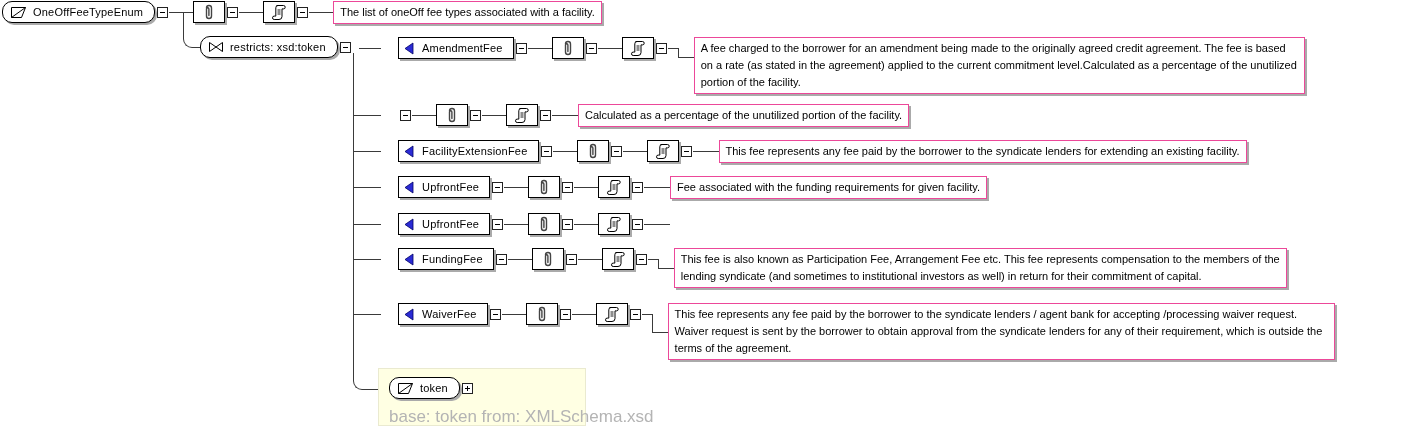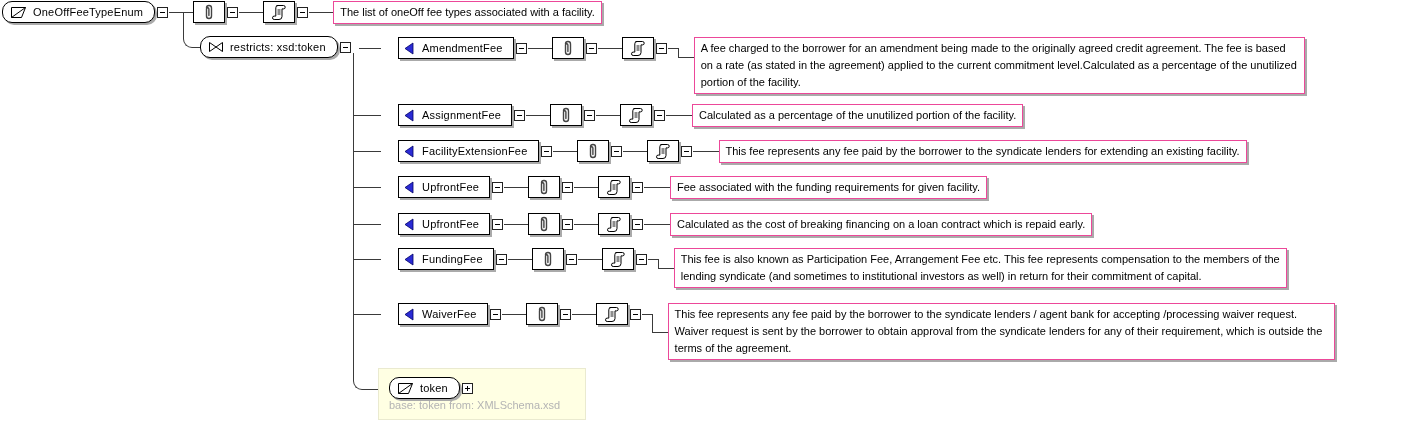--- a/index.html
+++ b/index.html
@@ -26,24 +26,24 @@
   .icon{display:flex;align-items:center;flex:none;}
   .elbow{position:absolute;border-left:1px solid #3a3a3a;border-bottom:1px solid #3a3a3a;
           border-bottom-left-radius:9px;}
   #elbow-top{left:183px;top:12px;width:17px;height:35px;}
   #trunk{left:353px;top:53px;width:25px;height:336px;}
   .branch{position:absolute;height:1px;background:#3a3a3a;}
   #enum-rows .enum-row{left:398px;}
   #enum-rows .enum-row:nth-of-type(1) .desc{width:611px;white-space:normal;display:block;}
   #enum-rows .enum-row:nth-of-type(6) .desc{width:613px;white-space:normal;display:block;}
   #enum-rows .enum-row:nth-of-type(7) .desc{width:667px;white-space:normal;display:block;}
-  .type-panel{position:absolute;left:378px;top:368px;width:208px;height:52px;box-sizing:border-box;
+  .type-panel{position:absolute;left:378px;top:368px;width:208px;height:58px;box-sizing:border-box;
           background:#ffffe3;border:1px solid #eaead0;padding:8px 0 0 10px;}
   .trow{display:flex;align-items:flex-start;}
-  .base-note{margin-top:0;color:#b4b4b4;font-size:11px;white-space:nowrap;}
+  .base-note{margin-top:8px;color:#b4b4b4;font-size:17px;white-space:nowrap;}
 </style>
 </head>
 <body>
 
 <div class="canvas">
 
   <div class="row" id="root-row">
     <div class="stadium">
       <span class="icon">
         <svg width="17" height="13">
@@ -135,28 +135,20 @@
             </svg>
         </span>
       </div>
       <div class="pm minus"></div>
       <svg class="link" width="26" height="23">
         <polyline points="0,11.5 10,11.5 10,20.5 26,20.5" fill="none" stroke="#3a3a3a" shape-rendering="crispEdges"></polyline>
       </svg>
       <div class="desc">A fee charged to the borrower for an amendment being made to the originally agreed credit agreement. The fee is based on a rate (as stated in the agreement) applied to the current commitment level.Calculated as a percentage of the unutilized portion of the facility.</div>
     </div>
       <div class="row enum-row" style="top: 104px;">
-      <div class="ebox">
-        <span class="icon">
-          <svg width="10" height="13">
-              <polygon points="9,1 9,12 1,6.5" fill="#2b2bd5" stroke="#000066" stroke-width="0.8"></polygon>
-            </svg>
-        </span>
-        <span class="lbl">AssignmentFee</span>
-      </div>
       <div class="pm minus"></div>
       <div class="seg"></div>
       <div class="iconbox">
         <span class="icon">
           <svg width="12" height="18" fill="none" stroke="#444" stroke-width="1.4" stroke-linecap="round">
               <path d="M3.5,5 a2.5,2.5 0 0 1 5,0 v8 a2.5,2.5 0 0 1 -5,0 v-7 a1.2,1.2 0 0 1 2.4,0 v6.5"></path>
             </svg>
         </span>
       </div>
       <div class="pm minus"></div>
@@ -276,21 +268,20 @@
               <line x1="6.5" y1="6" x2="9.5" y2="6" stroke="#000" stroke-width="0.9"></line>
               <line x1="6.5" y1="8" x2="9.5" y2="8" stroke="#000" stroke-width="0.9"></line>
               <line x1="6.5" y1="10" x2="9.5" y2="10" stroke="#000" stroke-width="0.9"></line>
             </svg>
         </span>
       </div>
       <div class="pm minus"></div>
       <svg class="link" width="26" height="60">
         <polyline points="0,11.5 26,11.5" fill="none" stroke="#3a3a3a" shape-rendering="crispEdges"></polyline>
       </svg>
-      <div class="desc">Calculated as the cost of breaking financing on a loan contract which is repaid early.</div>
     </div>
       <div class="row enum-row" style="top: 248px;">
       <div class="ebox">
         <span class="icon">
           <svg width="10" height="13">
               <polygon points="9,1 9,12 1,6.5" fill="#2b2bd5" stroke="#000066" stroke-width="0.8"></polygon>
             </svg>
         </span>
         <span class="lbl">FundingFee</span>
       </div>

